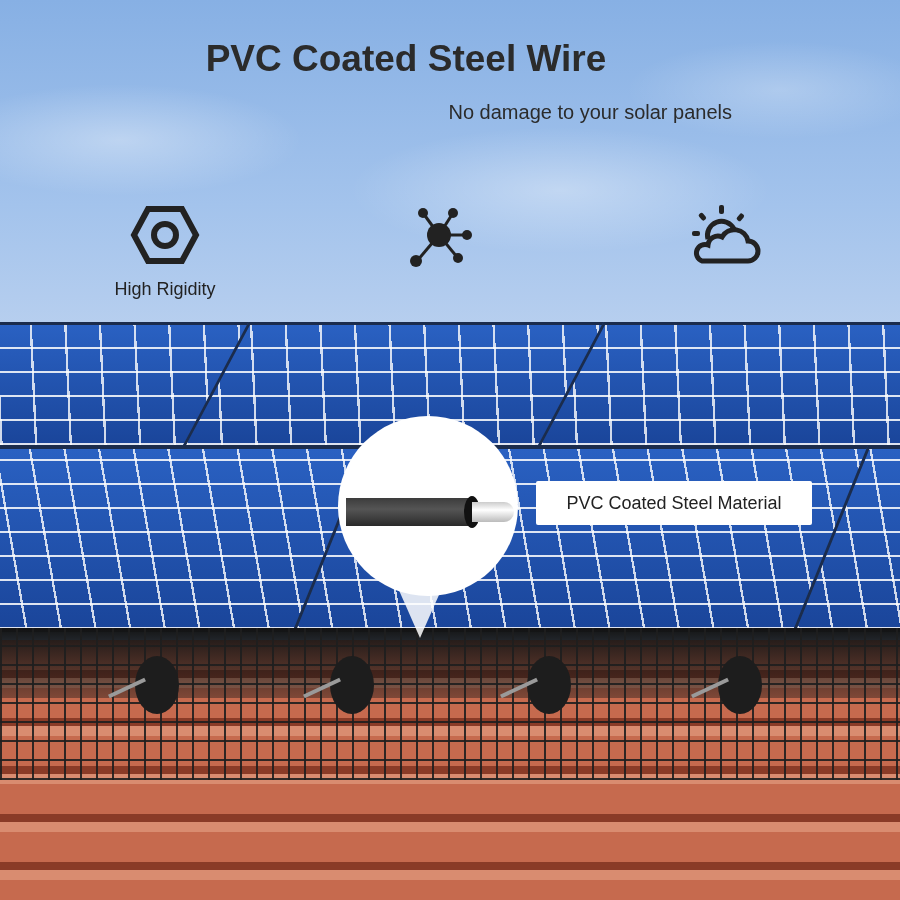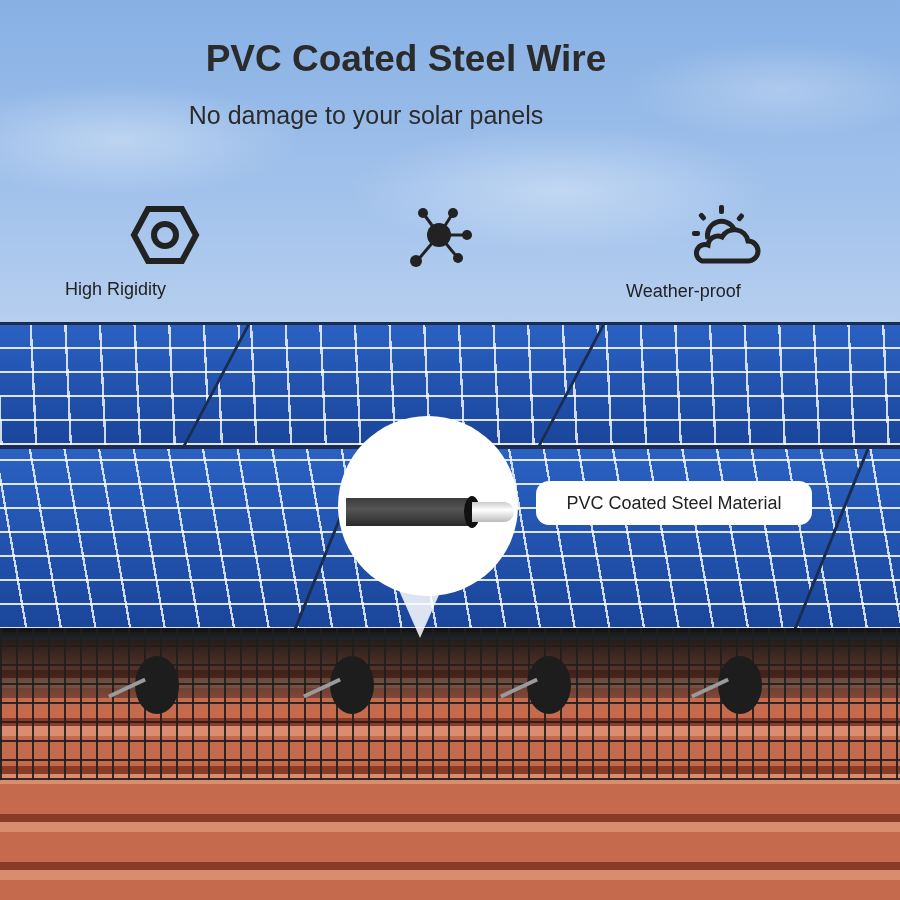--- a/index.html
+++ b/index.html
@@ -4,22 +4,22 @@
 <style>
   html,body{margin:0;padding:0;}
   body{width:900px;height:900px;overflow:hidden;position:relative;font-family:"Liberation Sans",sans-serif;background:#8fb6e6;}
   .sky{position:absolute;left:0;top:0;width:900px;height:340px;
     background:
       radial-gradient(ellipse 260px 80px at 120px 140px, rgba(255,255,255,.35), transparent 70%),
       radial-gradient(ellipse 300px 90px at 560px 190px, rgba(255,255,255,.35), transparent 70%),
       radial-gradient(ellipse 220px 70px at 780px 90px, rgba(255,255,255,.25), transparent 70%),
       linear-gradient(180deg,#87b0e4 0%,#a3c3ec 60%,#b9d0ef 100%);}
   .title{position:absolute;left:0;top:38px;width:812px;text-align:center;font-size:37px;font-weight:bold;color:#2b2b2b;}
-  .subtitle{position:absolute;left:0;top:101px;width:732px;text-align:center;font-size:25px;color:#2b2b2b;}
-  .feature{position:absolute;top:205px;width:200px;text-align:left;}
+  .subtitle{position:absolute;left:0;top:101px;width:732px;text-align:right;font-size:20px;color:#2b2b2b;}
+  .feature{position:absolute;top:205px;width:200px;text-align:center;}
   .feature svg{display:block;margin:0 auto;}
   .feature .lbl{margin-top:14px;font-size:18px;color:#222;}
   .panels{position:absolute;left:0;top:318px;width:900px;height:320px;overflow:hidden;}
   .panel{position:absolute;background-color:#1f4fa8;
     background-image:
       repeating-linear-gradient(0deg, rgba(255,255,255,.85) 0 2px, transparent 2px 24px),
       repeating-linear-gradient(60deg, rgba(255,255,255,.8) 0 2px, transparent 2px 30px),
       linear-gradient(180deg,#2a61c2,#1a459a);
     border:3px solid #1b2c4c;}
   .mesh{position:absolute;left:0;top:628px;width:900px;height:152px;
@@ -31,21 +31,21 @@
       repeating-linear-gradient(180deg, #c66a4e 0 30px, #8a3b27 30px 38px, #d98c70 38px 48px),
       #c66a4e;}
   .roof-dark{position:absolute;left:0;top:628px;width:900px;height:70px;background:linear-gradient(180deg,#141414,rgba(20,20,20,.4));}
   .clip{position:absolute;top:656px;width:44px;height:58px;border-radius:50%;background:#1d1d1d;}
   .clip:before{content:"";position:absolute;left:-28px;top:30px;width:40px;height:4px;background:#9a9a9a;transform:rotate(-25deg);}
   .bubble{position:absolute;left:338px;top:416px;width:180px;height:180px;border-radius:50%;background:#fff;}
   .pointer{position:absolute;left:398px;top:588px;width:0;height:0;border-left:22px solid transparent;border-right:22px solid transparent;border-top:50px solid rgba(255,255,255,.85);}
   .wire-black{position:absolute;left:8px;top:82px;width:127px;height:28px;background:linear-gradient(180deg,#3c3c3c,#555 40%,#2a2a2a);}
   .wire-end{position:absolute;left:126px;top:80px;width:16px;height:32px;border-radius:50%;background:#111;}
   .wire-steel{position:absolute;left:134px;top:86px;width:42px;height:20px;border-radius:0 10px 10px 0;background:linear-gradient(180deg,#ccc,#fff 40%,#bbb);}
-  .label-box{position:absolute;left:536px;top:481px;width:276px;height:44px;border-radius:13px;background:#fff;display:flex;align-items:center;justify-content:center;font-size:18px;color:#222;}
+  .label-box{position:absolute;left:536px;top:481px;width:276px;height:44px;border-radius:2px;background:#fff;display:flex;align-items:center;justify-content:center;font-size:18px;color:#222;}
 </style>
 </head>
 <body>
 
 <div class="sky"></div>
 
 <div class="title">PVC Coated Steel Wire</div>
 <div class="subtitle">No damage to your solar panels</div>
 
 <div class="feature" style="left:65px;">
@@ -78,21 +78,20 @@
   <svg width="80" height="62" viewBox="0 0 80 62">
     <g fill="#222">
       <rect x="33" y="0" width="5" height="9" rx="2"></rect>
       <rect x="14" y="8" width="5" height="8" rx="2" transform="rotate(-40 16 12)"></rect>
       <rect x="52" y="8" width="5" height="8" rx="2" transform="rotate(40 54 12)"></rect>
       <rect x="6" y="26" width="8" height="5" rx="2"></rect>
     </g>
     <path d="M22 34 A14 14 0 0 1 48 24" fill="none" stroke="#222" stroke-width="5"></path>
     <path d="M16 56 L62 56 A10 10 0 0 0 62 36 A14 14 0 0 0 36 32 A10 10 0 0 0 22 40 A8 8 0 0 0 16 56 Z" fill="none" stroke="#222" stroke-width="5"></path>
   </svg>
-  <div class="lbl">Weather-proof</div>
 </div>
 
 <div class="panels">
   <div class="panel" style="left:-40px;top:4px;width:320px;height:120px;transform:skewX(-28deg);"></div>
   <div class="panel" style="left:215px;top:4px;width:390px;height:120px;transform:skewX(-28deg);"></div>
   <div class="panel" style="left:570px;top:4px;width:360px;height:120px;transform:skewX(-28deg);"></div>
   <div class="panel" style="left:-80px;top:128px;width:420px;height:180px;transform:skewX(-22deg);"></div>
   <div class="panel" style="left:330px;top:128px;width:540px;height:180px;transform:skewX(-22deg);"></div>
   <div class="panel" style="left:830px;top:128px;width:160px;height:180px;transform:skewX(-22deg);"></div>
 </div>

